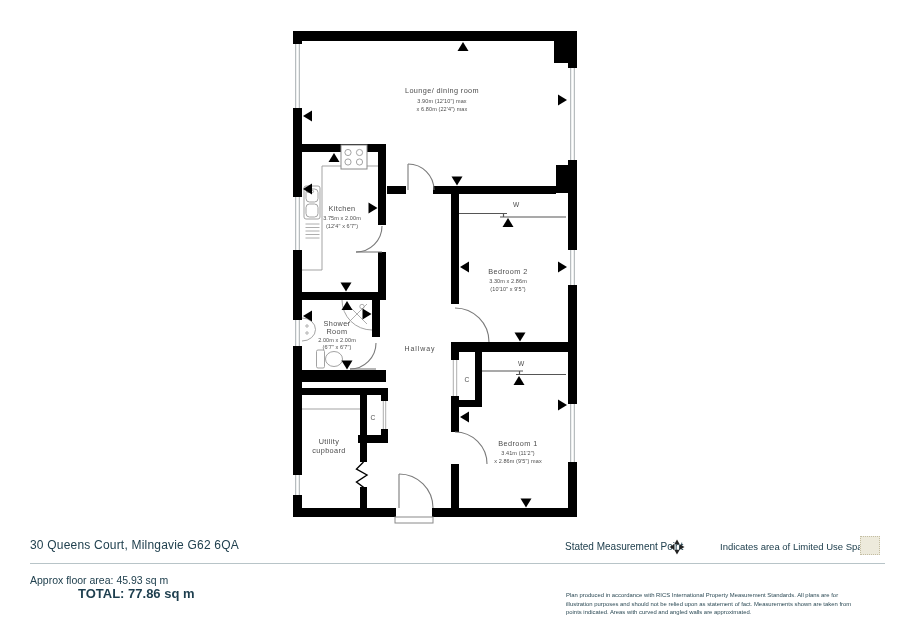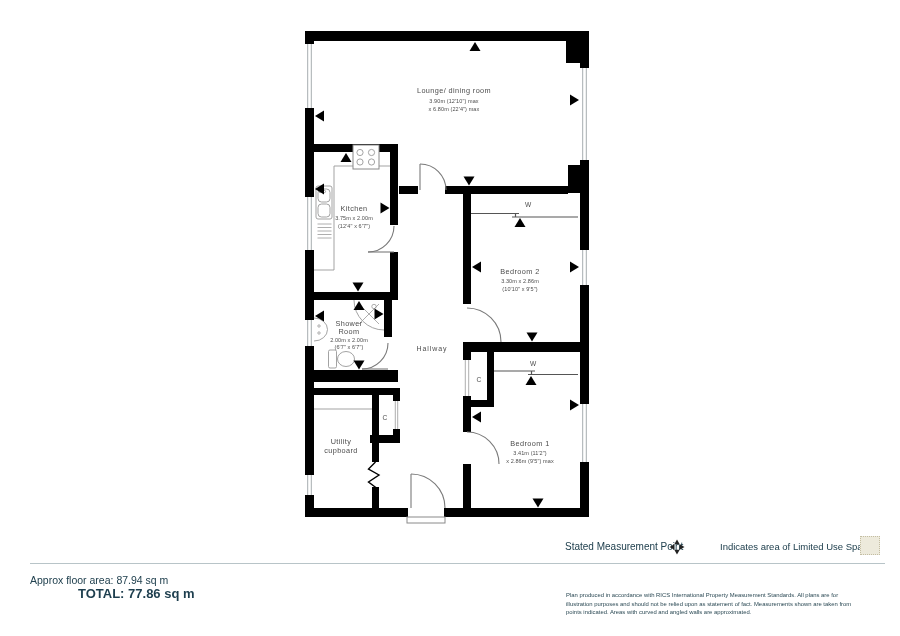--- a/index.html
+++ b/index.html
@@ -1,18 +1,18 @@
 <!DOCTYPE html>
 <html><head>
 <meta charset="utf-8">
 <style>
   html,body{margin:0;padding:0;background:#fff;}
   .page{position:relative;width:900px;height:636px;background:#ffffff;overflow:hidden;
         font-family:"Liberation Sans",sans-serif;}
-  .plan-wrap{position:absolute;left:12px;top:0;width:780px;height:530px;}
+  .plan-wrap{position:absolute;left:0;top:0;width:780px;height:530px;}
   svg text{fill:#4d4d4d;}
   .room-title{font-size:7.3px;letter-spacing:0.4px;}
   .room-dim{font-size:5.5px;letter-spacing:0.1px;}
   .hall-title{font-size:7px;letter-spacing:0.9px;}
   .wc-label{font-size:6.6px;}
   .wall{fill:#000;}
   .door{fill:none;stroke:#7a7a7a;stroke-width:1.1;}
   .fix{fill:#fff;stroke:#8a8a8a;stroke-width:1;}
   .fixline{fill:none;stroke:#999;stroke-width:0.9;}
   .thin{fill:none;stroke:#999;stroke-width:0.8;}
@@ -284,33 +284,34 @@
         <text class="room-dim" x="518" y="462.5">x 2.86m (9'5") max</text>
 
         <text class="wc-label" x="516" y="207">W</text>
         <text class="wc-label" x="521" y="366">W</text>
         <text class="wc-label" x="373" y="420">C</text>
         <text class="wc-label" x="467" y="382">C</text>
       </g>
     </svg>
   </div>
 
+  <div class="address">30 Queens Court, Milngavie G62 6QA</div>
 
   <div class="legend-mp">Stated Measurement Point</div>
   <div class="mp-icon">
     <svg width="16" height="16" viewBox="0 0 16 16">
       <polygon points="8,0.5 5.3,5.3 10.7,5.3" fill="#222"></polygon>
       <polygon points="8,15.5 5.3,10.7 10.7,10.7" fill="#222"></polygon>
       <polygon points="0.5,8 5.3,5.3 5.3,10.7" fill="#222"></polygon>
       <polygon points="15.5,8 10.7,5.3 10.7,10.7" fill="#222"></polygon>
     </svg>
   </div>
   <div class="legend-lus">Indicates area of  Limited Use Space</div>
   <div class="lus-swatch"></div>
 
   <div class="rule"></div>
 
-  <div class="approx">Approx floor area: 87.94 sq m</div>
+  <div class="approx">Approx floor area: 45.93 sq m</div>
   <div class="total">TOTAL: 77.86 sq m</div>
 
   <div class="disclaimer">Plan produced in accordance with RICS International Property Measurement Standards.  All plans are for illustration purposes and should not be relied upon as statement of fact.  Measurements shown are taken from points indicated. Areas with curved and angled walls are approximated.</div>
 
 </div>
 
 </body></html>

